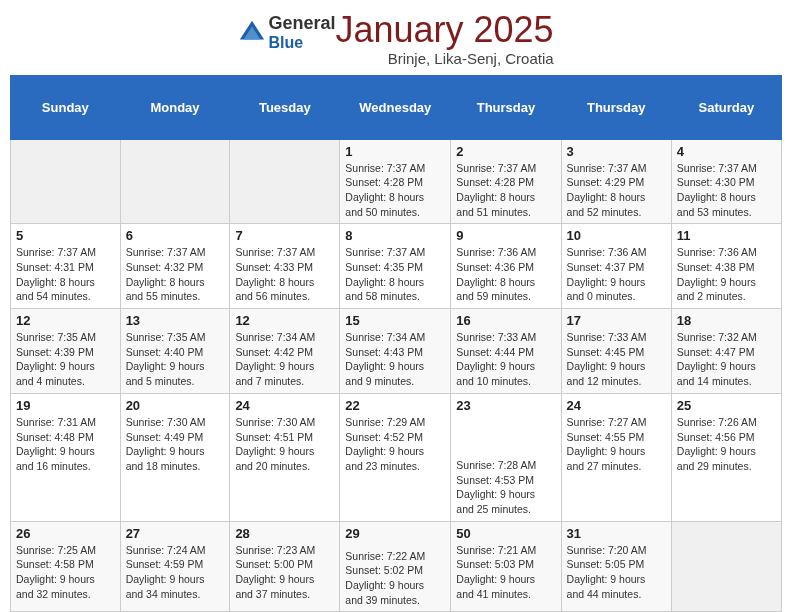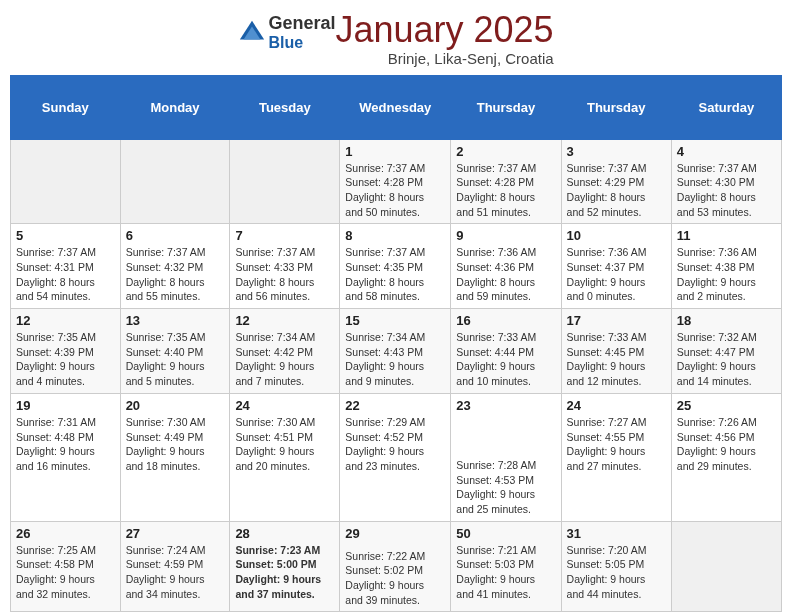--- a/index.html
+++ b/index.html
@@ -328,21 +328,21 @@
         </td>
         <td>
           <span class="day-number">27</span>
           <div class="day-info" style="white-space: pre-line;">Sunrise: 7:24 AM
 Sunset: 4:59 PM
 Daylight: 9 hours
 and 34 minutes.</div>
         </td>
         <td>
           <span class="day-number">28</span>
-          <div class="day-info" style="white-space: pre-line; font-weight: bold;">Sunrise: 7:23 AM
+          <div class="day-info" style="white-space: pre-line;">Sunrise: 7:23 AM
 Sunset: 5:00 PM
 Daylight: 9 hours
 and 37 minutes.</div>
         </td>
         <td>
           <span class="day-number">29</span>
           <div class="day-info" style="white-space: pre-line; margin-top: 8px;">Sunrise: 7:22 AM
 Sunset: 5:02 PM
 Daylight: 9 hours
 and 39 minutes.</div>

